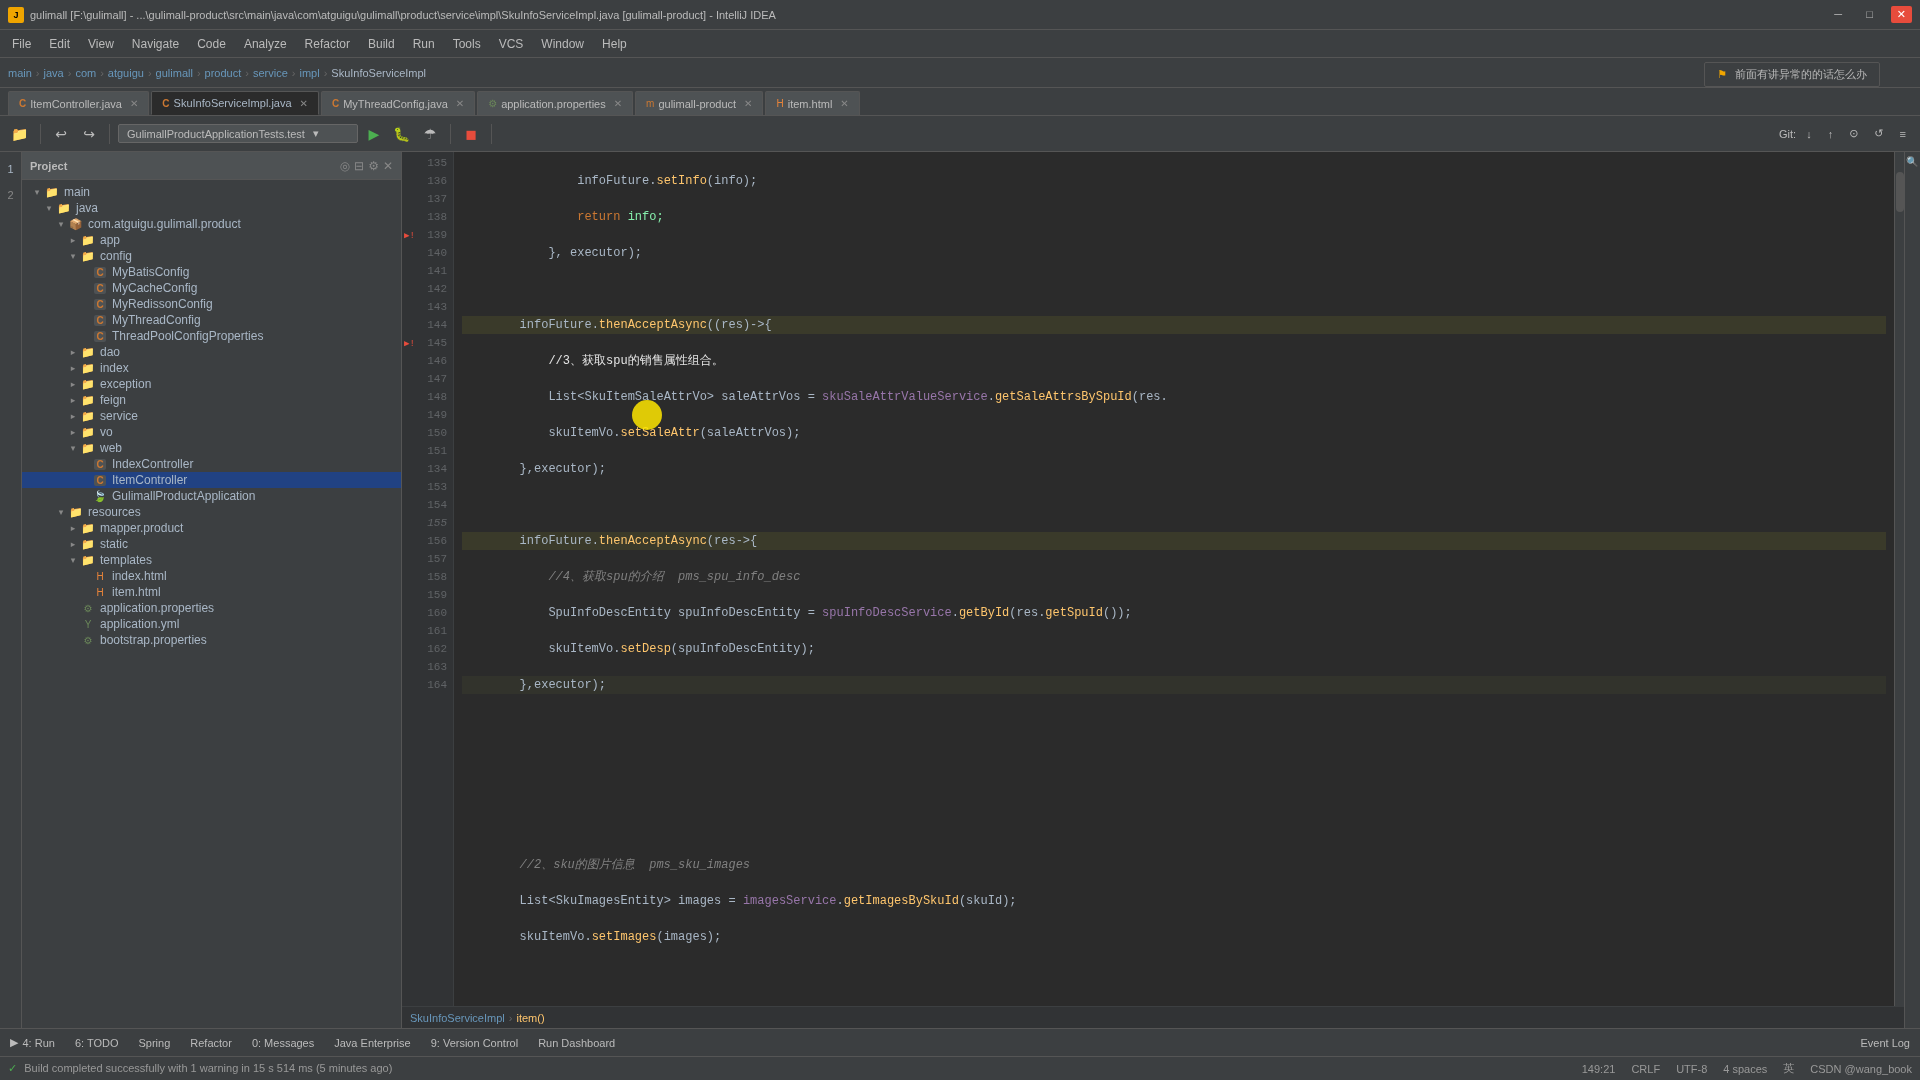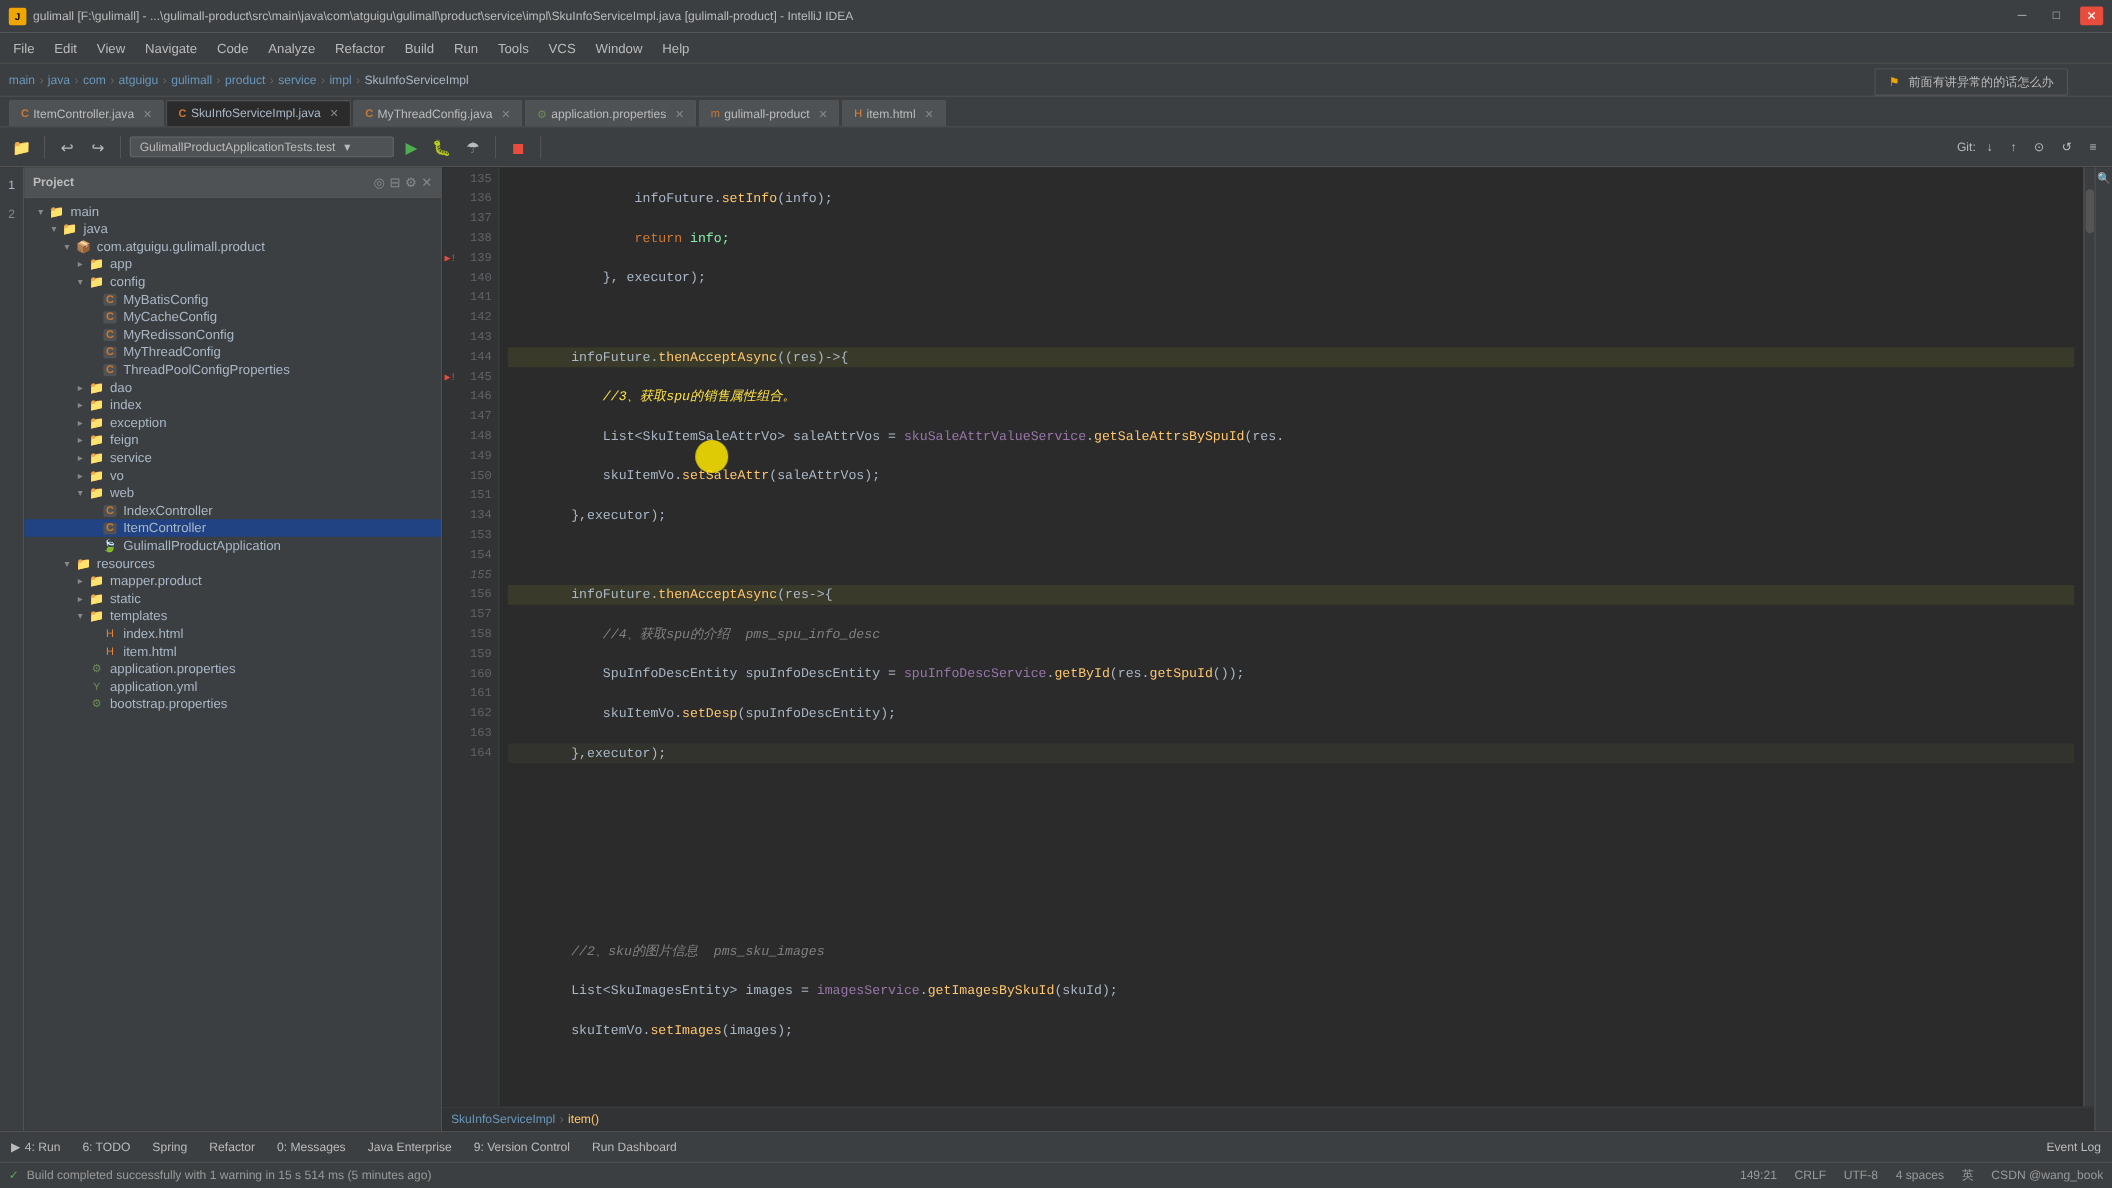--- a/index.html
+++ b/index.html
@@ -442,21 +442,21 @@
         <div style="height:18px;display:flex;align-items:center;justify-content:flex-end;padding-right:6px;color:#606366;">163</div>
         <div style="height:18px;display:flex;align-items:center;justify-content:flex-end;padding-right:6px;color:#606366;">164</div>
       </div>
 
       <div style="flex:1;overflow:auto;padding:2px 8px;font-family:'Courier New',monospace;font-size:12px;line-height:18px;white-space:pre;">
 <div style="height:18px;"><span style="color:#a9b7c6;">                </span><span style="color:#a9b7c6;">infoFuture</span><span style="color:#a9b7c6;">.</span><span style="color:#ffc66d;">setInfo</span><span style="color:#a9b7c6;">(info);</span></div>
 <div style="height:18px;"><span style="color:#a9b7c6;">                </span><span style="color:#cc7832;">return</span><span style="color:#86efac;"> info;</span></div>
 <div style="height:18px;"><span style="color:#a9b7c6;">            }, executor);</span></div>
 <div style="height:18px;"></div>
 <div style="height:18px;background:#3a3a2a;"><span style="color:#a9b7c6;">        </span><span style="color:#a9b7c6;">infoFuture</span><span style="color:#a9b7c6;">.</span><span style="color:#ffc66d;">thenAcceptAsync</span><span style="color:#a9b7c6;">((</span><span style="color:#a9b7c6;">res</span><span style="color:#a9b7c6;">)-&gt;{</span></div>
-<div style="height:18px;"><span style="color:#a9b7c6;">            </span><span style="color:#fde047;font-style:italic;">//3、获取spu的销售属性组合。</span></div>
+<div style="height:18px;"><span style="color:#a9b7c6;">            </span><span style="color:#e5e5e5;">//3、获取spu的销售属性组合。</span></div>
 <div style="height:18px;"><span style="color:#a9b7c6;">            </span><span style="color:#a9b7c6;">List</span><span style="color:#a9b7c6;">&lt;</span><span style="color:#a9b7c6;">SkuItemSaleAttrVo</span><span style="color:#a9b7c6;">&gt; saleAttrVos = </span><span style="color:#9876aa;">skuSaleAttrValueService</span><span style="color:#a9b7c6;">.</span><span style="color:#ffc66d;">getSaleAttrsBySpuId</span><span style="color:#a9b7c6;">(res.</span></div>
 <div style="height:18px;"><span style="color:#a9b7c6;">            skuItemVo.</span><span style="color:#ffc66d;">setSaleAttr</span><span style="color:#a9b7c6;">(saleAttrVos);</span></div>
 <div style="height:18px;"><span style="color:#a9b7c6;">        },executor);</span></div>
 <div style="height:18px;"></div>
 <div style="height:18px;background:#3a3a2a;"><span style="color:#a9b7c6;">        </span><span style="color:#a9b7c6;">infoFuture</span><span style="color:#a9b7c6;">.</span><span style="color:#ffc66d;">thenAcceptAsync</span><span style="color:#a9b7c6;">(</span><span style="color:#a9b7c6;">res</span><span style="color:#a9b7c6;">-&gt;{</span></div>
 <div style="height:18px;"><span style="color:#a9b7c6;">            </span><span style="color:#808080;font-style:italic;">//4、获取spu的介绍  pms_spu_info_desc</span></div>
 <div style="height:18px;"><span style="color:#a9b7c6;">            </span><span style="color:#a9b7c6;">SpuInfoDescEntity</span><span style="color:#a9b7c6;"> spuInfoDescEntity = </span><span style="color:#9876aa;">spuInfoDescService</span><span style="color:#a9b7c6;">.</span><span style="color:#ffc66d;">getById</span><span style="color:#a9b7c6;">(res.</span><span style="color:#ffc66d;">getSpuId</span><span style="color:#a9b7c6;">());</span></div>
 <div style="height:18px;"><span style="color:#a9b7c6;">            skuItemVo.</span><span style="color:#ffc66d;">setDesp</span><span style="color:#a9b7c6;">(spuInfoDescEntity);</span></div>
 <div style="height:18px;background:#32332c;"><span style="color:#a9b7c6;">        },executor);</span></div>
 <div style="height:18px;"></div>

